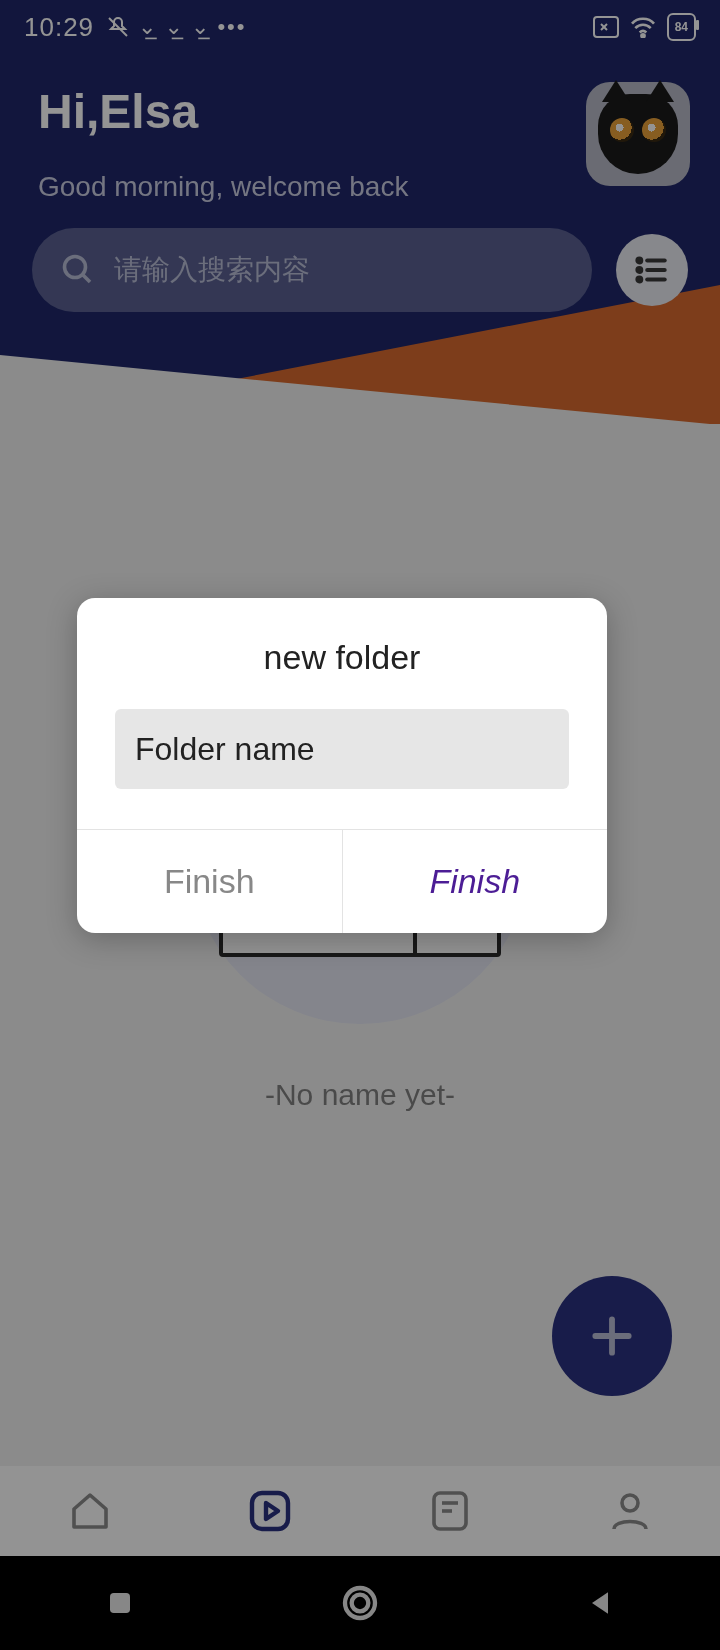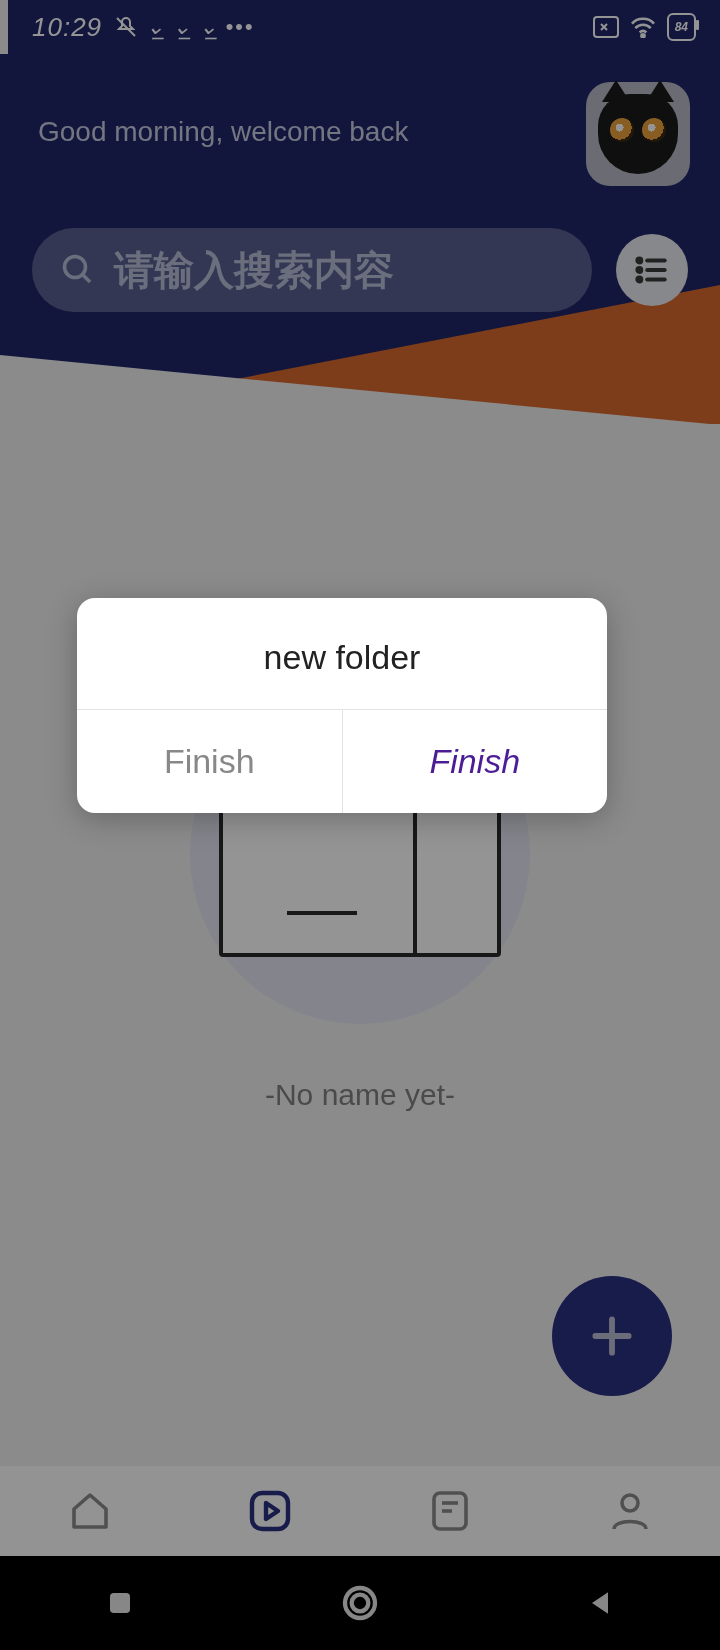--- a/index.html
+++ b/index.html
@@ -1,19 +1,19 @@
 <!DOCTYPE html>
 <html><head>
 <meta charset="utf-8">
 <style>
   * { box-sizing: border-box; margin: 0; padding: 0; }
   html, body { width: 720px; height: 1650px; overflow: hidden; font-family: -apple-system, Helvetica, Arial, sans-serif; }
   .screen { position: relative; width: 720px; height: 1650px; background: #f0f0f0; }
   
-  .status-bar { position: absolute; top: 0; left: 8px; right: 0; height: 54px; background: #1f2769; display: flex; align-items: center; justify-content: space-between; padding: 0 24px; color: #fff; font-size: 26px; font-weight: 500; font-style: italic; }
+  .status-bar { position: absolute; top: 0; left: 0; right: 0; height: 54px; background: #1f2769; display: flex; align-items: center; justify-content: space-between; padding: 0 24px; color: #fff; font-size: 26px; font-weight: 500; }
   .status-left { display: flex; align-items: center; gap: 12px; }
   .status-right { display: flex; align-items: center; gap: 10px; }
   .status-time { letter-spacing: 1px; }
   .status-icons { display: flex; gap: 8px; align-items: center; }
   .chk { font-size: 22px; }
   .dots { letter-spacing: 2px; font-size: 22px; }
   .battery-box { border: 2px solid #fff; border-radius: 6px; padding: 2px 6px; font-size: 12px; font-weight: 700; line-height: 20px; position: relative; }
   .battery-box::after { content: ""; position: absolute; right: -5px; top: 5px; width: 3px; height: 10px; background: #fff; border-radius: 1px; }
   
   .header { position: absolute; top: 54px; left: 0; right: 0; height: 370px; background: #1f2769; overflow: hidden; }
@@ -25,21 +25,21 @@
   .avatar { position: absolute; top: 28px; right: 30px; width: 104px; height: 104px; border-radius: 24px; background: #b7b9c6; display: flex; align-items: center; justify-content: center; }
   .avatar .cat { width: 80px; height: 80px; background: #1a1a1a; border-radius: 40% 40% 50% 50%; position: relative; }
   .avatar .cat::before, .avatar .cat::after { content: ""; position: absolute; top: -14px; width: 0; height: 0; border-left: 14px solid transparent; border-right: 14px solid transparent; border-bottom: 22px solid #1a1a1a; }
   .avatar .cat::before { left: 4px; }
   .avatar .cat::after { right: 4px; }
   .avatar .eye { position: absolute; top: 24px; width: 24px; height: 24px; background: radial-gradient(circle at 40% 40%, #fff 0 4px, #e8a13a 4px 12px, #3a2a12 12px); border-radius: 50%; }
   .avatar .eye.l { left: 12px; }
   .avatar .eye.r { right: 12px; }
   .search-row { position: absolute; top: 174px; left: 32px; right: 32px; display: flex; align-items: center; gap: 24px; }
   .search-box { flex: 1; height: 84px; background: #5a6091; border-radius: 42px; display: flex; align-items: center; padding: 0 28px; gap: 18px; }
-  .search-box .ph { color: #b9bdd6; font-size: 40px; font-weight: bold; }
+  .search-box .ph { color: #b9bdd6; font-size: 28px; }
   .list-btn { width: 72px; height: 72px; border-radius: 50%; background: #e9eaf2; display: flex; align-items: center; justify-content: center; }
   
   .body { position: absolute; top: 424px; left: 0; right: 0; bottom: 184px; background: #f0f0f0; }
   .empty { position: absolute; top: 260px; left: 0; right: 0; display: flex; flex-direction: column; align-items: center; }
   .empty .circle { width: 340px; height: 340px; border-radius: 50%; background: #e3e5f2; display: flex; align-items: center; justify-content: center; }
   .empty .file { width: 282px; height: 206px; border: 4px solid #2a2a2a; border-radius: 4px; background: #fff; position: relative; }
   .empty .file::before { content: ""; position: absolute; right: 0; top: 0; bottom: 0; width: 80px; border-left: 4px solid #2a2a2a; }
   .empty .file::after { content: ""; position: absolute; left: 64px; bottom: 38px; width: 70px; height: 4px; background: #2a2a2a; }
   .empty .txt { margin-top: 54px; font-size: 30px; color: #808080; }
   .fab { position: absolute; right: 48px; bottom: 70px; width: 120px; height: 120px; border-radius: 50%; background: #2a3180; display: flex; align-items: center; justify-content: center; }
@@ -63,20 +63,21 @@
 </style>
 </head>
 <body>
 
 <div class="screen">
 
   <div class="header">
     <div class="triangle"></div>
     <div class="triangle2"></div>
     <div class="greeting">
+      <h1>Hi,Elsa</h1>
       <p>Good morning, welcome back</p>
     </div>
     <div class="avatar">
       <div class="cat">
         <div class="eye l"></div>
           <div class="eye r"></div>
       </div>
     </div>
     <div class="search-row">
       <div class="search-box">
@@ -187,19 +188,22 @@
       <svg width="32" height="32" viewBox="0 0 24 24">
           <path d="M18 4 L6 12 L18 20 Z" fill="#e9e9e9"></path>
         </svg>
     </div>
   </div>
 
   <div class="overlay"></div>
 
   <div class="dialog">
     <div class="title">new folder</div>
+    <div class="input">
+      <span>Folder name</span>
+    </div>
     <div class="btns">
       <div class="btn cancel">Finish</div>
       <div class="btn finish">Finish</div>
     </div>
   </div>
 
 </div>
 
 </body></html>

